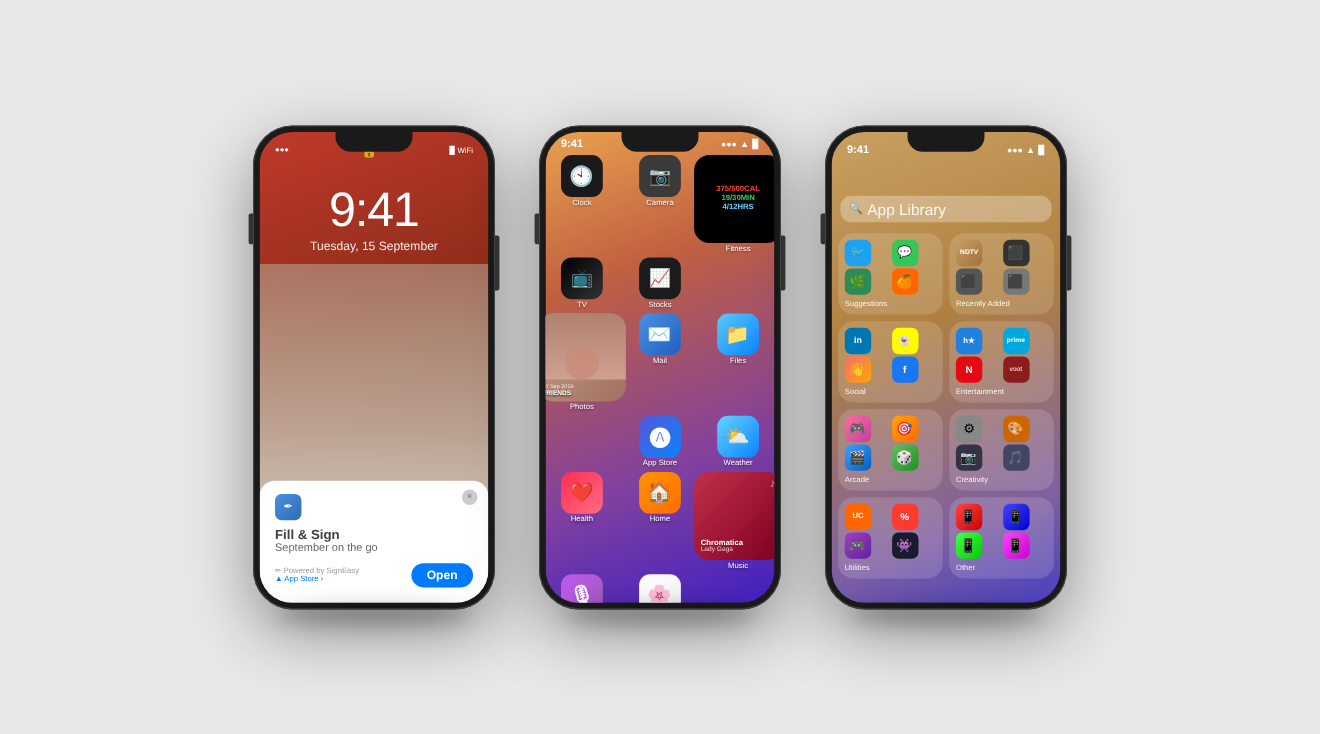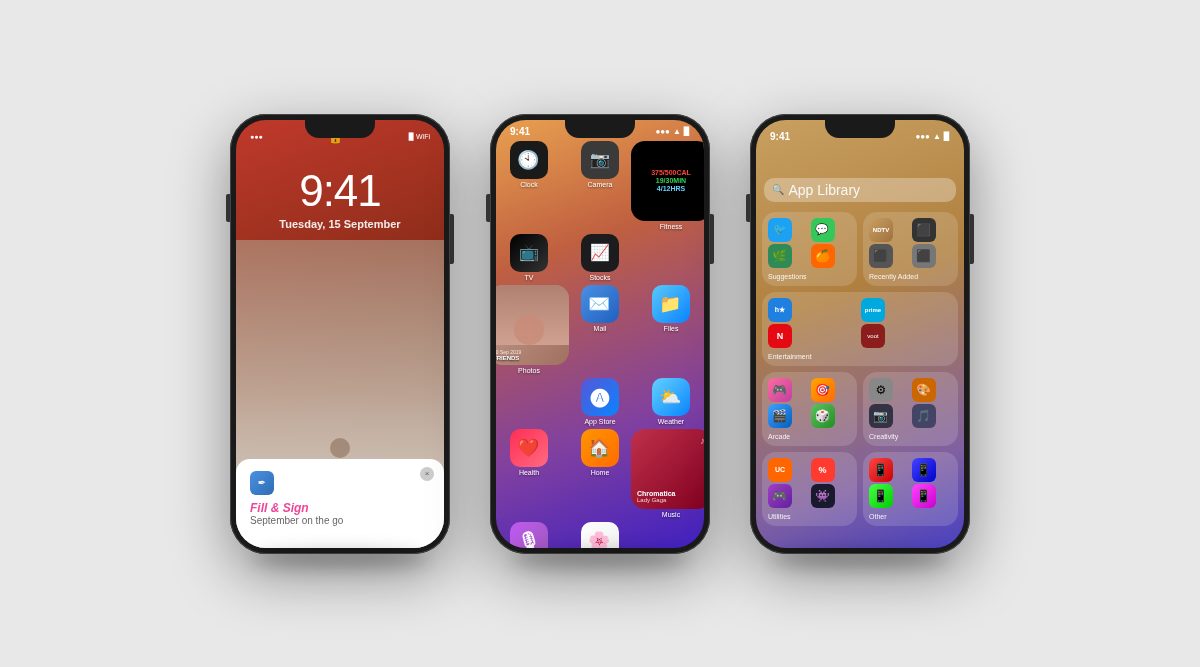--- a/index.html
+++ b/index.html
@@ -89,21 +89,20 @@
       font-size: 44px;
       font-weight: 200;
       color: white;
       margin-top: 18px;
       letter-spacing: -1px;
     }
     .lock-date {
       font-size: 11px;
       color: rgba(255,255,255,0.9);
       margin-top: 2px;
-      font-weight: bold;
     }
     .lock-photo {
       width: 100%;
       flex: 1;
       margin-top: 10px;
       position: relative;
       overflow: hidden;
     }
     .lock-photo-img {
       width: 100%;
@@ -156,22 +155,21 @@
       background: linear-gradient(135deg, #4a90e2, #2e6db4);
       display: flex;
       align-items: center;
       justify-content: center;
       font-size: 10px;
       color: white;
     }
     .notif-title {
       font-size: 12px;
       font-weight: 600;
-      color: #ec4899;
-      font-style: italic;
+      color: #404040;
     }
     .notif-subtitle {
       font-size: 10px;
       color: #666;
       margin-bottom: 8px;
     }
     .notif-footer {
       display: flex;
       align-items: center;
       justify-content: space-between;
@@ -511,20 +509,31 @@
             <div class="notif-close">
               <span>×</span>
             </div>
             <div class="notif-app-row">
               <div class="notif-app-icon">
                 <span>✒</span>
               </div>
             </div>
             <div class="notif-title">Fill &amp; Sign</div>
             <div class="notif-subtitle">September on the go</div>
+            <div class="notif-footer">
+              <div>
+                <div class="notif-powered">
+                  <span>✏</span>
+                  <span>Powered by</span>
+                  <span>SignEasy</span>
+                </div>
+                <div class="notif-store-link">▲ App Store ›</div>
+              </div>
+              <button class="notif-open-btn">Open</button>
+            </div>
           </div>
         </div>
       </div>
     </div>
   </div>
   <div class="phone-shadow"></div>
 </div>
 
 <div class="phone-wrapper">
   <div class="phone">
@@ -689,20 +698,35 @@
                 <div class="lib-cat-icon" style="background:#333;">⬛</div>
                 <div class="lib-cat-icon" style="background:#555;">⬛</div>
                 <div class="lib-cat-icon" style="background:#777;">⬛</div>
               </div>
               <div class="lib-cat-label">Recently Added</div>
             </div>
           </div>
 
           <div class="lib-row">
 
+            <div class="lib-category">
+              <div class="lib-cat-icons">
+                <div class="lib-cat-icon bg-linkedin">
+                  <span style="font-size:8px;color:white;font-weight:bold;">in</span>
+                </div>
+                <div class="lib-cat-icon bg-snapchat">
+                  <span style="font-size:9px;">👻</span>
+                </div>
+                <div class="lib-cat-icon" style="background:linear-gradient(135deg,#ff6b6b,#ffa500);">👋</div>
+                <div class="lib-cat-icon bg-facebook">
+                  <span style="font-size:9px;color:white;font-weight:bold;">f</span>
+                </div>
+              </div>
+              <div class="lib-cat-label">Social</div>
+            </div>
 
             <div class="lib-category">
               <div class="lib-cat-icons">
                 <div class="lib-cat-icon bg-hotstar">
                   <span style="font-size:7px;color:white;font-weight:bold;">h★</span>
                 </div>
                 <div class="lib-cat-icon bg-prime">
                   <span style="font-size:6px;color:white;font-weight:bold;">prime</span>
                 </div>
                 <div class="lib-cat-icon bg-netflix">

